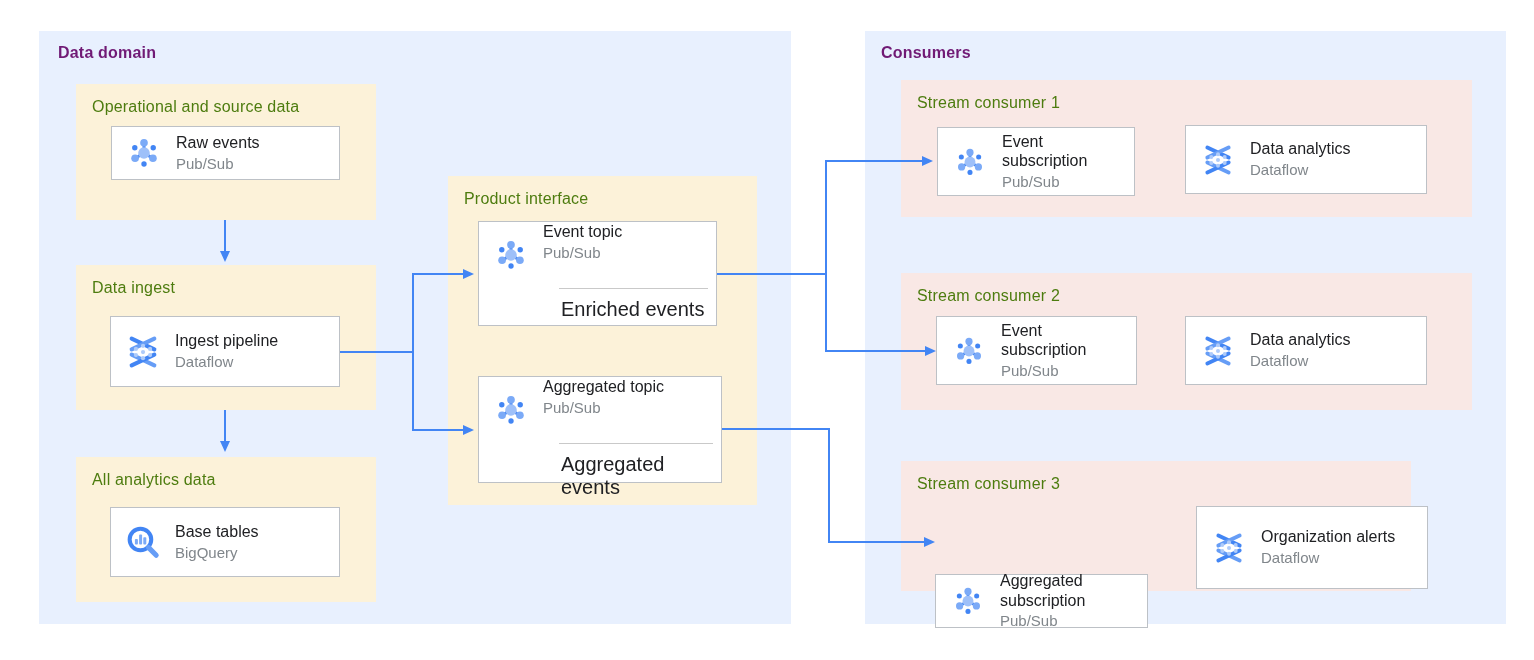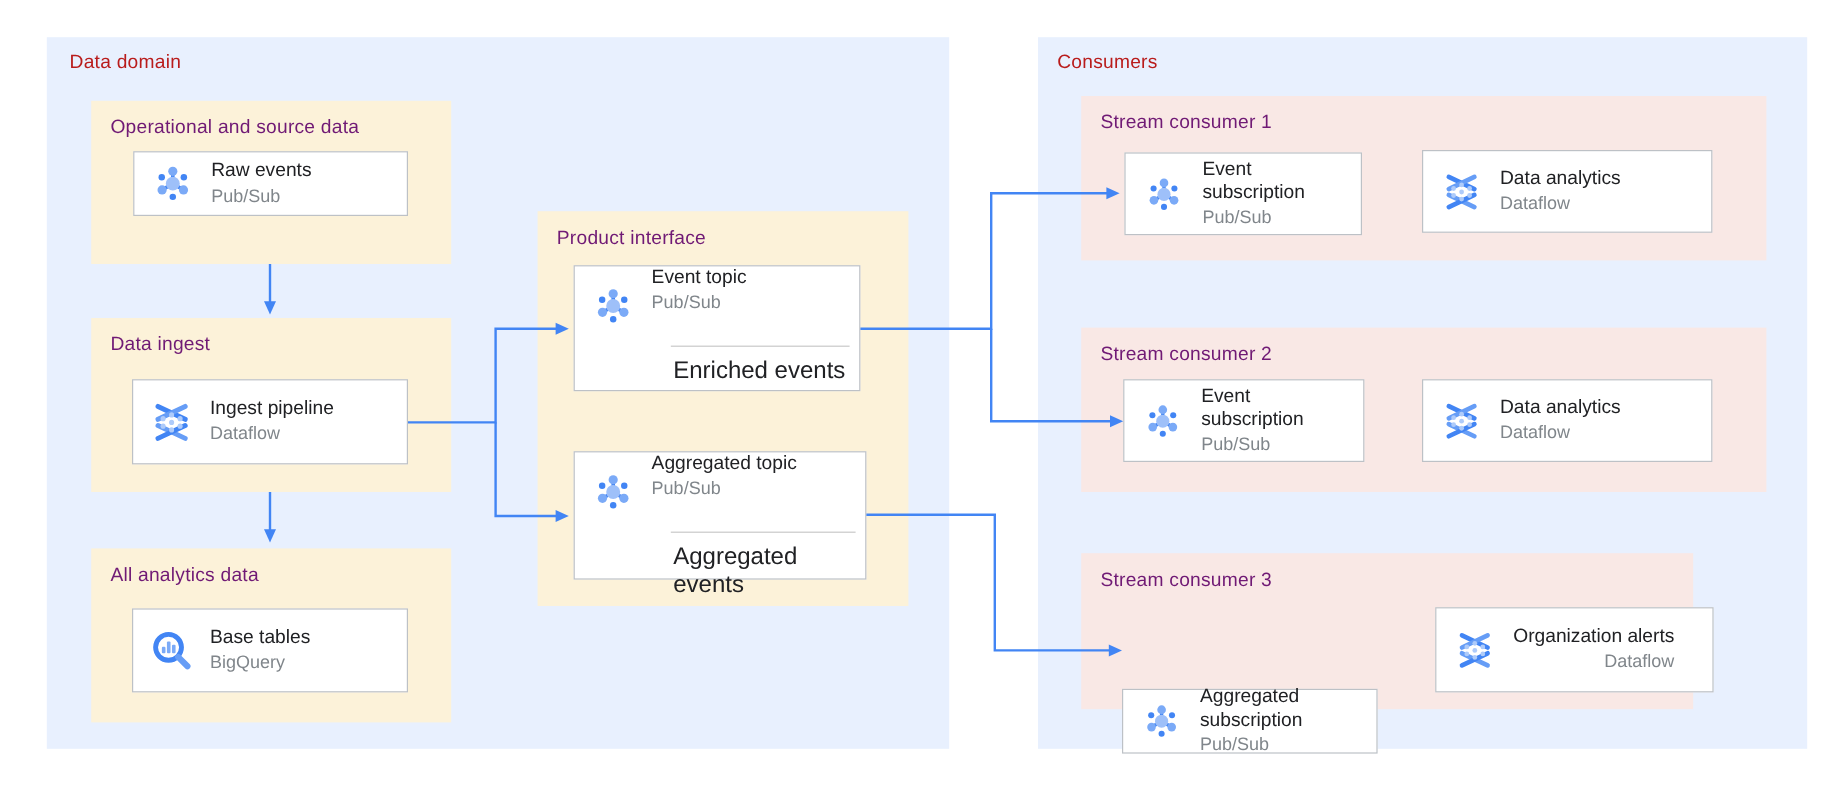--- a/index.html
+++ b/index.html
@@ -1,25 +1,25 @@
 <!DOCTYPE html>
 <html><head>
 <meta charset="utf-8">
 <style>
   html,body{margin:0;padding:0;background:#ffffff;}
   body{font-family:"Liberation Sans",sans-serif;}
   #canvas{position:relative;width:1534px;height:660px;background:#ffffff;overflow:hidden;}
 
   .zone{position:absolute;background:#e8f0fe;}
-  .zone-label{position:absolute;left:19px;top:13px;font-size:16px;color:#b91c1c;letter-spacing:.2px;}
+  .zone-label{position:absolute;left:19px;top:13px;font-size:16px;color:#701a75;letter-spacing:.2px;font-weight:bold;}
 
   .group{position:absolute;}
   .group.yellow{background:#fcf2d9;}
   .group.pink{background:#f9e8e5;}
-  .group-label{position:absolute;left:16px;top:14px;font-size:16px;color:#701a75;letter-spacing:.2px;}
+  .group-label{position:absolute;left:16px;top:14px;font-size:16px;color:#4d7c0f;letter-spacing:.2px;}
 
   .card{position:absolute;background:#ffffff;border:1px solid #bdc1c6;box-sizing:border-box;
         display:flex;align-items:center;}
   .card .icon-cell{flex:0 0 64px;display:flex;align-items:center;justify-content:center;}
   .card .txt{min-width:0;}
   .card-title{font-size:16px;color:#202124;line-height:1.22;white-space:pre-line;}
   .card-sub{font-size:15px;color:#80868b;line-height:1.3;margin-top:1px;}
 
   .card.topic{display:block;}
   .topic-top{height:66px;display:flex;}
@@ -225,21 +225,21 @@
         <svg width="32" height="32">
           <use href="#sym-pubsub"></use>
         </svg>
       </div>
     <div class="txt">
       <div class="card-title">Aggregated
 subscription</div>
       <div class="card-sub">Pub/Sub</div>
     </div>
   </div>
-  <div class="card" style="left:1196px;top:506px;width:232px;height:71px;text-align:right;">
+  <div class="card" style="left:1196px;top:506px;width:232px;height:83px;">
     <div class="icon-cell">
         <svg width="32" height="32">
           <use href="#sym-dataflow"></use>
         </svg>
       </div>
     <div class="txt">
       <div class="card-title">Organization alerts</div>
       <div class="card-sub">Dataflow</div>
     </div>
   </div>

